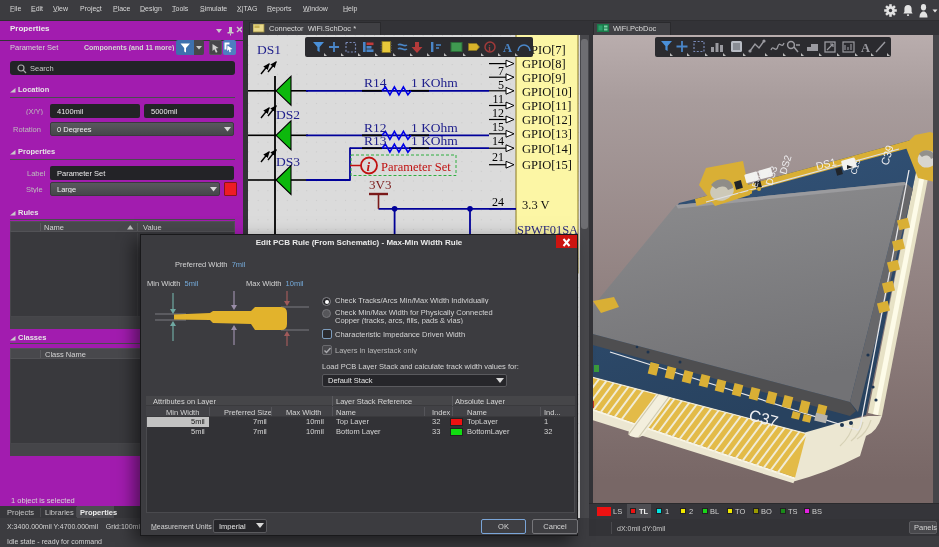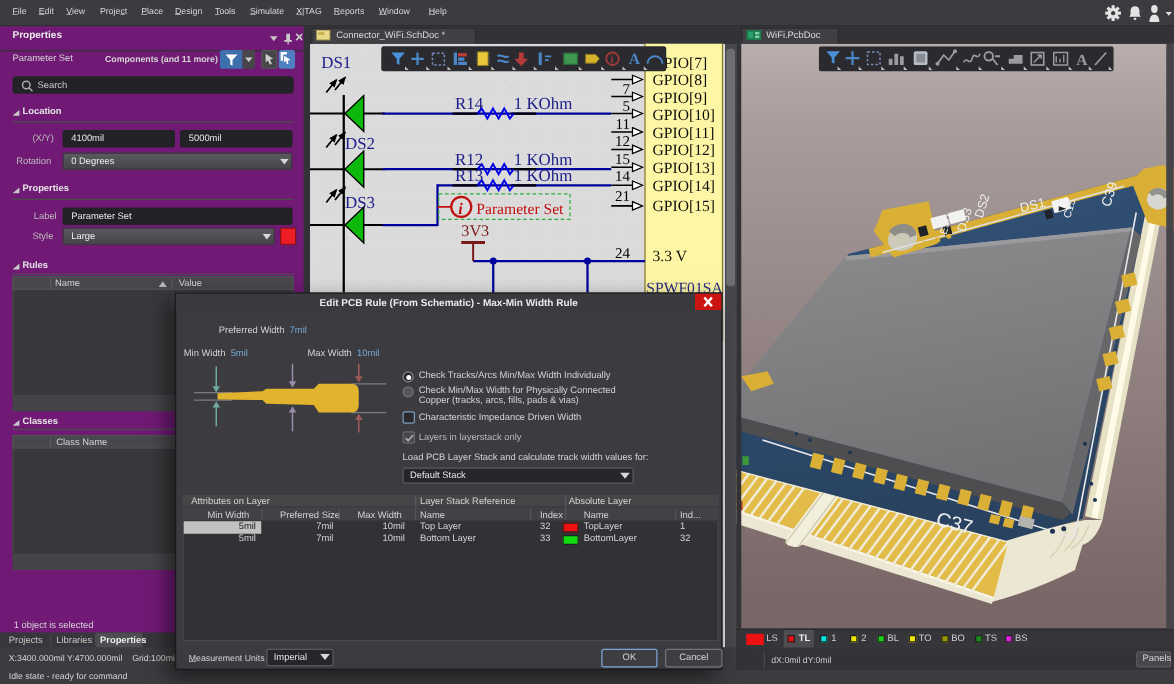--- a/index.html
+++ b/index.html
@@ -50,21 +50,21 @@
         <circle cx="10.5" cy="10.5" r="1.7" fill="#3c3c40"></circle>
       </g>
       <path d="M28 5c2.2 0 3.6 1.6 3.6 3.8v3l1 1.6h-9.2l1-1.6v-3C24.4 6.6 25.8 5 28 5z"></path>
       <rect x="26.9" y="14.2" width="2.2" height="1.8" rx="0.9"></rect>
       <ellipse cx="43.5" cy="7.2" rx="2.6" ry="3.2"></ellipse>
       <path d="M39.5 17.5c0-3.6 1.6-6 4-6s4 2.4 4 6z"></path>
       <path d="M52.5 9.5h5l-2.5 3z"></path>
     </g>
   </svg>
 
-  <div class="abs" id="leftpanel" style="left:0;top:21px;width:243px;height:497px;background:#701a75;">
+  <div class="abs" id="leftpanel" style="left:0;top:21px;width:243px;height:497px;background:#a21caf;">
     <div class="s b" style="left:10px;top:3px;font-size:16px;color:#eaeaea;">Properties</div>
     <svg class="abs" style="left:216px;top:5px;" width="26" height="10" viewBox="0 0 26 10" fill="#c9c9c9">
       <path d="M0 3h6l-3 4z"></path>
       <rect x="13" y="1" width="3" height="5"></rect>
         <rect x="11.5" y="6" width="6" height="1.5"></rect>
         <rect x="14" y="7.5" width="1" height="2"></rect>
       <path d="M20.5 1.5l1-1 2 2 2-2 1 1-2 2 2 2-1 1-2-2-2 2-1-1 2-2z"></path>
     </svg>
     <div class="abs" style="left:0;top:19px;width:243px;height:1px;background:#333337;"></div>
 

